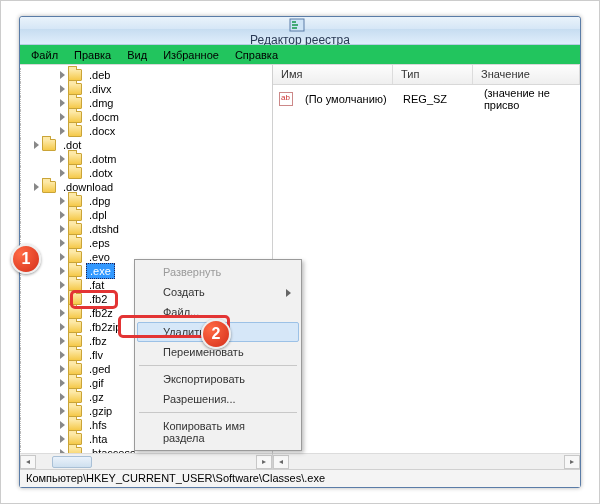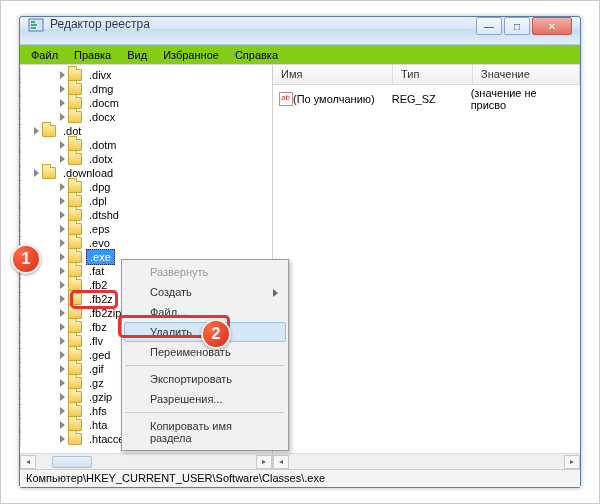--- a/index.html
+++ b/index.html
@@ -1,48 +1,48 @@
 <!DOCTYPE html>
 <html><head>
 <meta charset="utf-8">
 <style>
 *{box-sizing:border-box;margin:0;padding:0;font-family:Tahoma,Segoe UI,sans-serif;font-size:11px;color:#000;}
 body{background:#fff;width:600px;height:504px;position:relative;overflow:hidden;border:1px solid #ccc;}
 .window{position:absolute;left:18px;top:15px;width:562px;height:472px;background:#fff;border:1px solid #5a7ca7;border-radius:3px;box-shadow:0 0 4px rgba(0,0,0,.3);display:flex;flex-direction:column;}
-.titlebar{height:28px;background:linear-gradient(#eaf3fb,#d5e6f6 45%,#c7ddf1 46%,#e0eefb);border-bottom:1px solid #b8cde2;display:flex;padding:0 8px;border-radius:3px 3px 0 0;}
+.titlebar{height:28px;background:linear-gradient(#eaf3fb,#d5e6f6 45%,#c7ddf1 46%,#e0eefb);border-bottom:1px solid #b8cde2;display:flex;align-items:center;padding:0 16px;border-radius:3px 3px 0 0;flex-direction:column;}
 .titlebar .appicon{width:16px;height:16px;margin-right:6px;display:inline-block;}
 .titlebar .title{flex:1;color:#2a3a55;font-size:12px;}
 .wbtns{display:flex;gap:2px;}
 .wbtn{width:26px;height:18px;border:1px solid #8aa6c1;border-radius:2px;background:linear-gradient(#f4f9ff,#d9e9f7);display:flex;align-items:center;justify-content:center;font-size:10px;color:#335;}
 .wbtn.close{background:linear-gradient(#f3b0a8,#e07060);border-color:#c25a50;color:#fff;width:40px;}
-.menubar{height:20px;background:#84cc16;border-bottom:1px solid #d8d8d8;display:flex;align-items:center;padding:0 4px;gap:2px;}
+.menubar{height:20px;background:#22c55e;border-bottom:1px solid #d8d8d8;display:flex;align-items:center;padding:0 4px;gap:2px;}
 .menuitem{padding:2px 7px;cursor:default;}
 .body{flex:1;display:flex;min-height:0;}
 .treepane{width:253px;border-right:1px solid #d0d0d0;overflow:hidden;position:relative;background:#fff;}
 .tree{padding:3px 0 0 0;position:relative;}
 .node{display:flex;align-items:center;height:14px;padding-left:12px;position:relative;white-space:nowrap;}
 .node:before{content:"";position:absolute;left:0;top:0;bottom:0;border-left:1px dotted #bbb;}
 .exp{width:9px;height:9px;border:none;display:inline-flex;align-items:center;justify-content:center;font-size:8px;color:#666;margin-right:3px;}
 .exp.tri{width:0;height:0;border-top:4px solid transparent;border-bottom:4px solid transparent;border-left:5px solid #888;margin-left:2px;}
 .foldericon{width:14px;height:12px;display:inline-block;background:linear-gradient(#fde9a8,#f5c949);border:1px solid #caa437;border-radius:1px;margin-right:4px;position:relative;flex-shrink:0;}
 .foldericon:before{content:"";position:absolute;left:-1px;top:-4px;width:7px;height:3px;background:#fde9a8;border:1px solid #caa437;border-bottom:none;border-radius:1px 1px 0 0;}
 .nodelabel{padding:1px 3px;}
 .nodelabel.sel{background:#3399ff;color:#fff;border:1px dotted #225;}
 .selbox{position:absolute;left:50px;top:225px;width:48px;height:19px;border:3px solid #e33434;border-radius:5px;}
 .listpane{flex:1;display:flex;flex-direction:column;background:#fff;}
 .listhdr{height:20px;display:flex;border-bottom:1px solid #d8d8d8;background:linear-gradient(#fdfdfd,#efefef);justify-content:center;}
 .colh{padding:3px 8px;border-right:1px solid #dcdcdc;color:#333;}
-.listrow{display:flex;align-items:center;padding:2px 6px;gap:0;}
+.listrow{display:flex;align-items:center;padding:2px 6px;gap:12px;}
 .valicon{width:14px;height:14px;display:inline-block;border:1px solid #c88;background:#fff;position:relative;flex-shrink:0;}
 .valicon:before{content:"ab";font-size:8px;color:#c33;position:absolute;left:1px;top:0;}
 .statusbar{height:18px;border-top:1px solid #d0d0d0;background:#f4f4f4;padding:2px 6px;color:#444;font-size:11px;}
 .hscroll{height:16px;background:#f0f0f0;border-top:1px solid #dcdcdc;display:flex;align-items:center;}
 .hscroll .thumb{width:40px;height:12px;background:linear-gradient(#eaf2fb,#cfe0ef);border:1px solid #a9c0d6;border-radius:2px;margin-left:16px;}
 .hscroll .arrow{width:16px;height:14px;border:1px solid #c8c8c8;background:#f7f7f7;display:flex;align-items:center;justify-content:center;font-size:8px;color:#666;}
-.ctxmenu{position:absolute;left:120px;top:258px;width:168px;background:#f1f1f1;border:1px solid #9a9a9a;box-shadow:2px 2px 4px rgba(0,0,0,.25);padding:2px;}
+.ctxmenu{position:absolute;left:133px;top:258px;width:168px;background:#f1f1f1;border:1px solid #9a9a9a;box-shadow:2px 2px 4px rgba(0,0,0,.25);padding:2px;}
 .ctxmenu .citem{padding:4px 18px 4px 26px;position:relative;color:#333;}
 .ctxmenu .citem.disabled{color:#9a9a9a;}
 .ctxmenu .citem.submenu:after{content:"";position:absolute;right:8px;top:7px;width:0;height:0;border-top:4px solid transparent;border-bottom:4px solid transparent;border-left:5px solid #666;}
 .ctxmenu .sep{height:1px;background:#c8c8c8;margin:3px 2px;}
 .ctxmenu .citem.hl{background:#d6e7f8;border:1px solid #9cc1e6;border-radius:2px;padding:3px 18px 3px 25px;}
 .delbox{position:absolute;left:117px;top:314px;width:112px;height:23px;border:3px solid #e33434;border-radius:5px;}
 .badge{position:absolute;width:30px;height:30px;border-radius:50%;background:radial-gradient(circle at 30% 30%,#ff6a44,#d42e1a);border:2px solid #eee;box-shadow:0 1px 3px rgba(0,0,0,.4);color:#fff;font-size:16px;font-weight:bold;display:flex;align-items:center;justify-content:center;}
 .badge.b1{left:10px;top:243px;}
 .badge.b2{left:200px;top:318px;}
 </style>
@@ -74,20 +74,25 @@
     <div class="menuitem">Избранное</div>
     <div class="menuitem">Справка</div>
   </div>
 
   <div class="body">
     <div class="treepane">
       <div class="tree" id="tree">
           <div class="node" style="padding-left: 38px;">
             <span class="exp tri"></span>
             <span class="foldericon"></span>
+            <span class="nodelabel">.deb</span>
+          </div>
+          <div class="node" style="padding-left: 38px;">
+            <span class="exp tri"></span>
+            <span class="foldericon"></span>
             <span class="nodelabel">.divx</span>
           </div>
           <div class="node" style="padding-left: 38px;">
             <span class="exp tri"></span>
             <span class="foldericon"></span>
             <span class="nodelabel">.dmg</span>
           </div>
           <div class="node" style="padding-left: 38px;">
             <span class="exp tri"></span>
             <span class="foldericon"></span>

